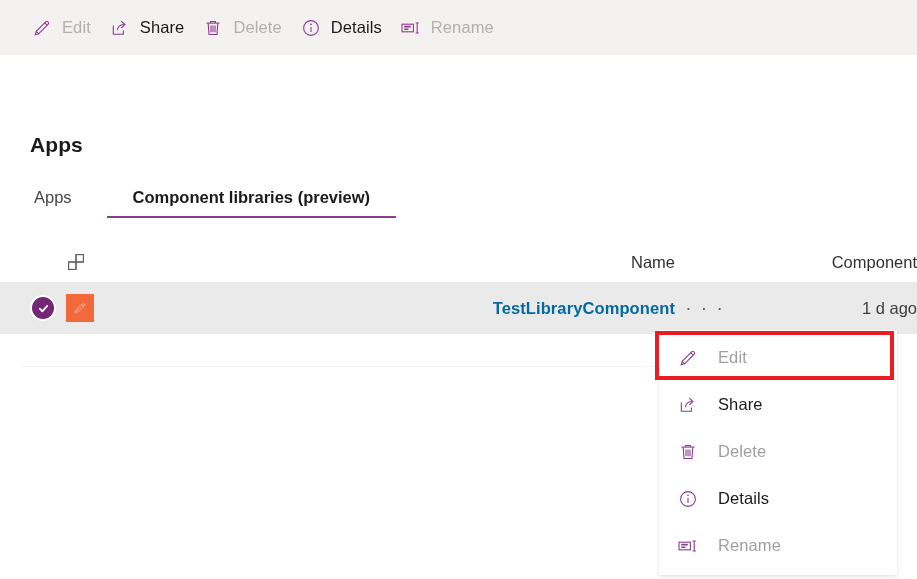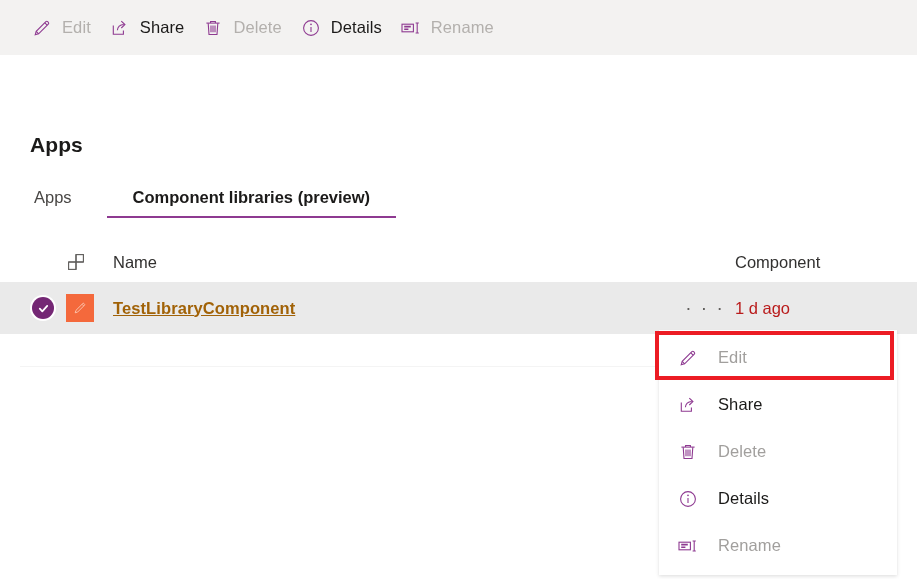--- a/index.html
+++ b/index.html
@@ -99,20 +99,21 @@
     left: -22px;
     right: -22px;
     bottom: 0;
     height: 2.5px;
     background: #8e3a91;
   }
 
   
   .list {
     margin-top: 24px;
+    text-align: right;
   }
   .list-header {
     display: flex;
     align-items: center;
     height: 40px;
     padding-left: 20px;
     box-sizing: border-box;
   }
   .col-check { width: 46px; flex: 0 0 46px; display:flex; align-items:center; justify-content:center;}
   .col-icon  { width: 47px; flex: 0 0 47px; display:flex; align-items:center; }
@@ -149,34 +150,33 @@
     width: 28px;
     height: 28px;
     background: #f4693c;
     display: flex;
     align-items: center;
     justify-content: center;
   }
   .row-name {
     font-size: 16.5px;
     font-weight: bold;
-    color: #a16207;
+    color: #0369a1;
     letter-spacing: .1px;
-    text-decoration: underline;
   }
   .dots {
     color: #605e5c;
     font-size: 19px;
     line-height: 10px;
     letter-spacing: 2px;
     cursor: pointer;
   }
   .row-mod {
     font-size: 16.5px;
-    color: #b91c1c;
+    color: #404040;
   }
   .row-divider {
     height: 1px;
     background: #f4f4f4;
     margin-left: 20px;
     margin-right: 20px;
     margin-top: 32px;
   }
 
   

